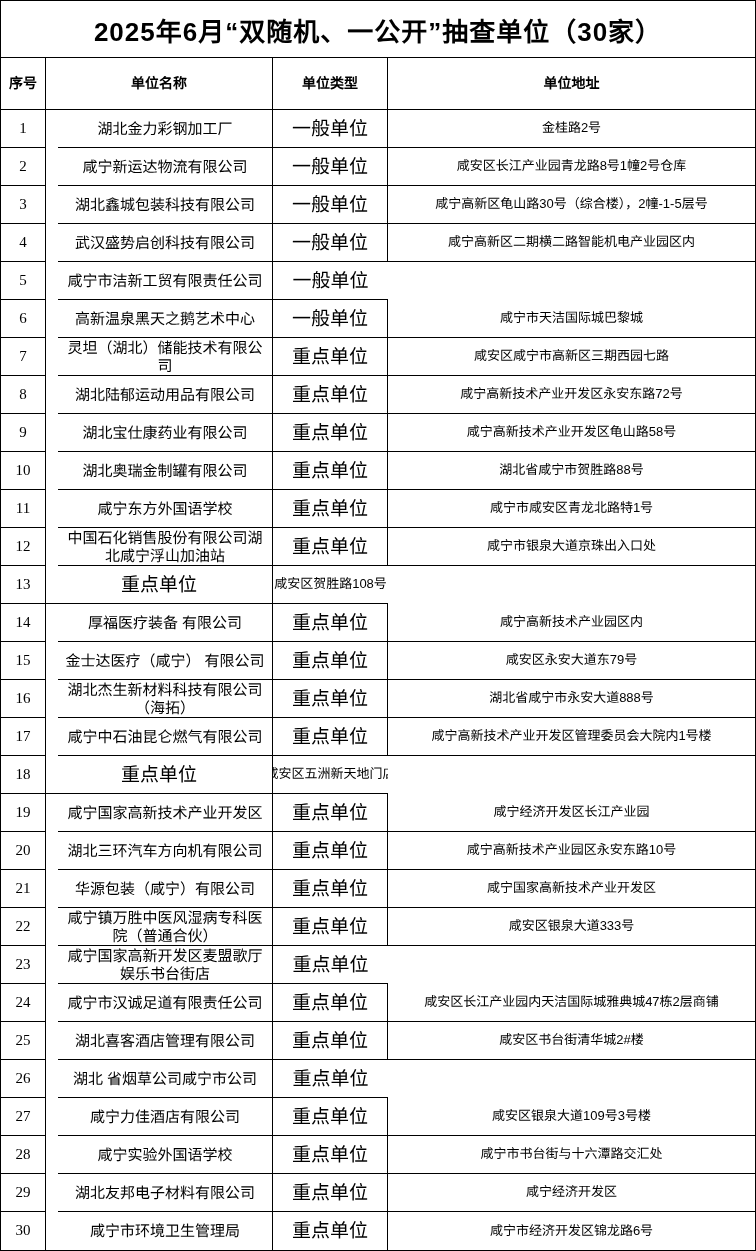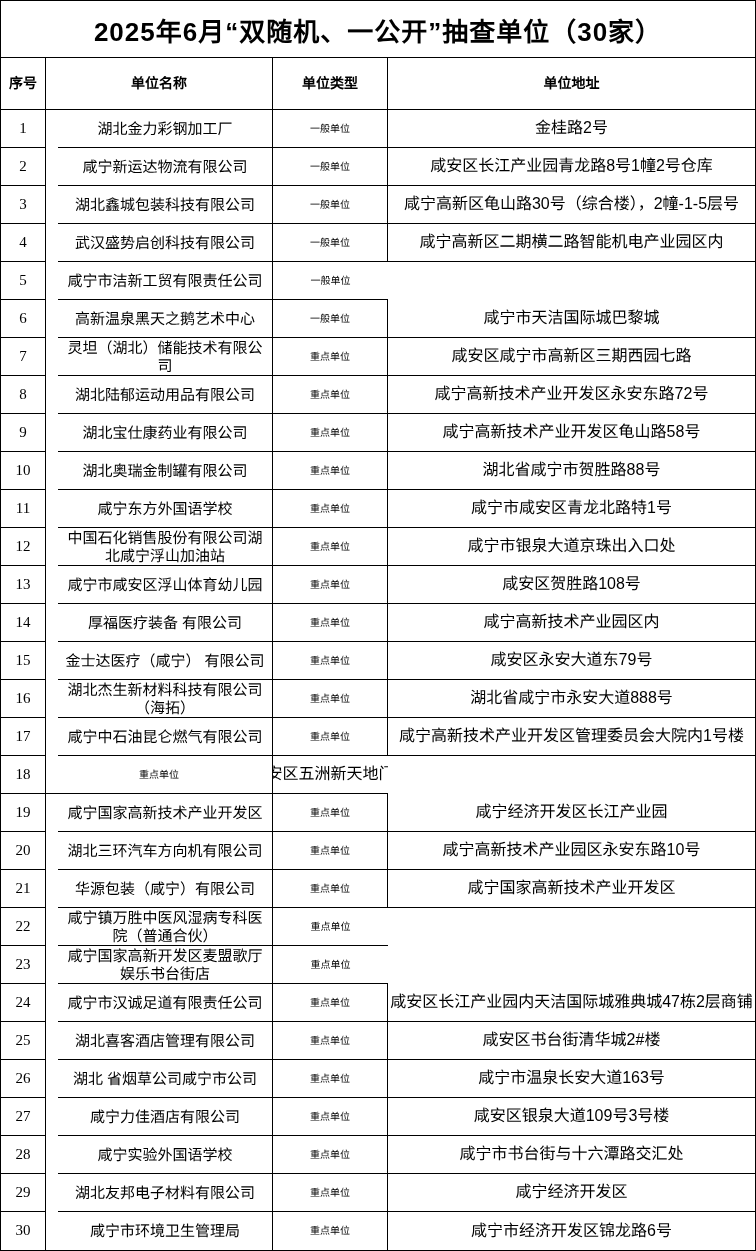--- a/index.html
+++ b/index.html
@@ -26,22 +26,22 @@
     text-align:center; padding:1px 4px; overflow:hidden;
     line-height:1.15;
   }
   .cell:last-child { border-right:none;text-align:right; }
   .header-row { height:52px; }
   .header-row .cell { font-weight:bold; font-size:14px; }
   .body-row { height:38px; }
   .body-row:last-child .cell { border-bottom:none; }
   .cell.no    { font-family:"Liberation Serif", serif; font-size:15px; }
   .cell.name  { font-size:15px;margin-left:12px; }
-  .cell.type  { font-size:10px; }
-  .cell.addr  { font-size:16px; white-space:nowrap; }
+  .cell.type  { font-size:19px; }
+  .cell.addr  { font-size:13px; white-space:nowrap; }
 </style>
 </head>
 <body>
 
 <div class="sheet">
   <div class="title-cell">2025年6月“双随机、一公开”抽查单位（30家）</div>
 
   <div class="grid-row header-row">
     <div class="cell">序号</div>
     <div class="cell">单位名称</div>
@@ -128,21 +128,20 @@
 
     <div class="grid-row body-row">
       <div class="cell no">12</div>
       <div class="cell name">中国石化销售股份有限公司湖北咸宁浮山加油站</div>
       <div class="cell type">重点单位</div>
       <div class="cell addr">咸宁市银泉大道京珠出入口处</div>
     </div>
 
     <div class="grid-row body-row">
       <div class="cell no">13</div>
-      <div class="cell name">咸宁市咸安区浮山体育幼儿园</div>
       <div class="cell type">重点单位</div>
       <div class="cell addr">咸安区贺胜路108号</div>
     </div>
 
     <div class="grid-row body-row">
       <div class="cell no">14</div>
       <div class="cell name">厚福医疗装备 有限公司</div>
       <div class="cell type">重点单位</div>
       <div class="cell addr">咸宁高新技术产业园区内</div>
     </div>
@@ -192,20 +191,21 @@
       <div class="cell no">21</div>
       <div class="cell name">华源包装（咸宁）有限公司</div>
       <div class="cell type">重点单位</div>
       <div class="cell addr">咸宁国家高新技术产业开发区</div>
     </div>
 
     <div class="grid-row body-row">
       <div class="cell no">22</div>
       <div class="cell name">咸宁镇万胜中医风湿病专科医院（普通合伙）</div>
       <div class="cell type">重点单位</div>
+      <div class="cell addr">咸安区银泉大道333号</div>
     </div>
 
     <div class="grid-row body-row">
       <div class="cell no">23</div>
       <div class="cell name">咸宁国家高新开发区麦盟歌厅娱乐书台街店</div>
       <div class="cell type">重点单位</div>
     </div>
 
     <div class="grid-row body-row">
       <div class="cell no">24</div>
@@ -218,21 +218,20 @@
       <div class="cell no">25</div>
       <div class="cell name">湖北喜客酒店管理有限公司</div>
       <div class="cell type">重点单位</div>
       <div class="cell addr">咸安区书台街清华城2#楼</div>
     </div>
 
     <div class="grid-row body-row">
       <div class="cell no">26</div>
       <div class="cell name">湖北 省烟草公司咸宁市公司</div>
       <div class="cell type">重点单位</div>
-      <div class="cell addr">咸宁市温泉长安大道163号</div>
     </div>
 
     <div class="grid-row body-row">
       <div class="cell no">27</div>
       <div class="cell name">咸宁力佳酒店有限公司</div>
       <div class="cell type">重点单位</div>
       <div class="cell addr">咸安区银泉大道109号3号楼</div>
     </div>
 
     <div class="grid-row body-row">

